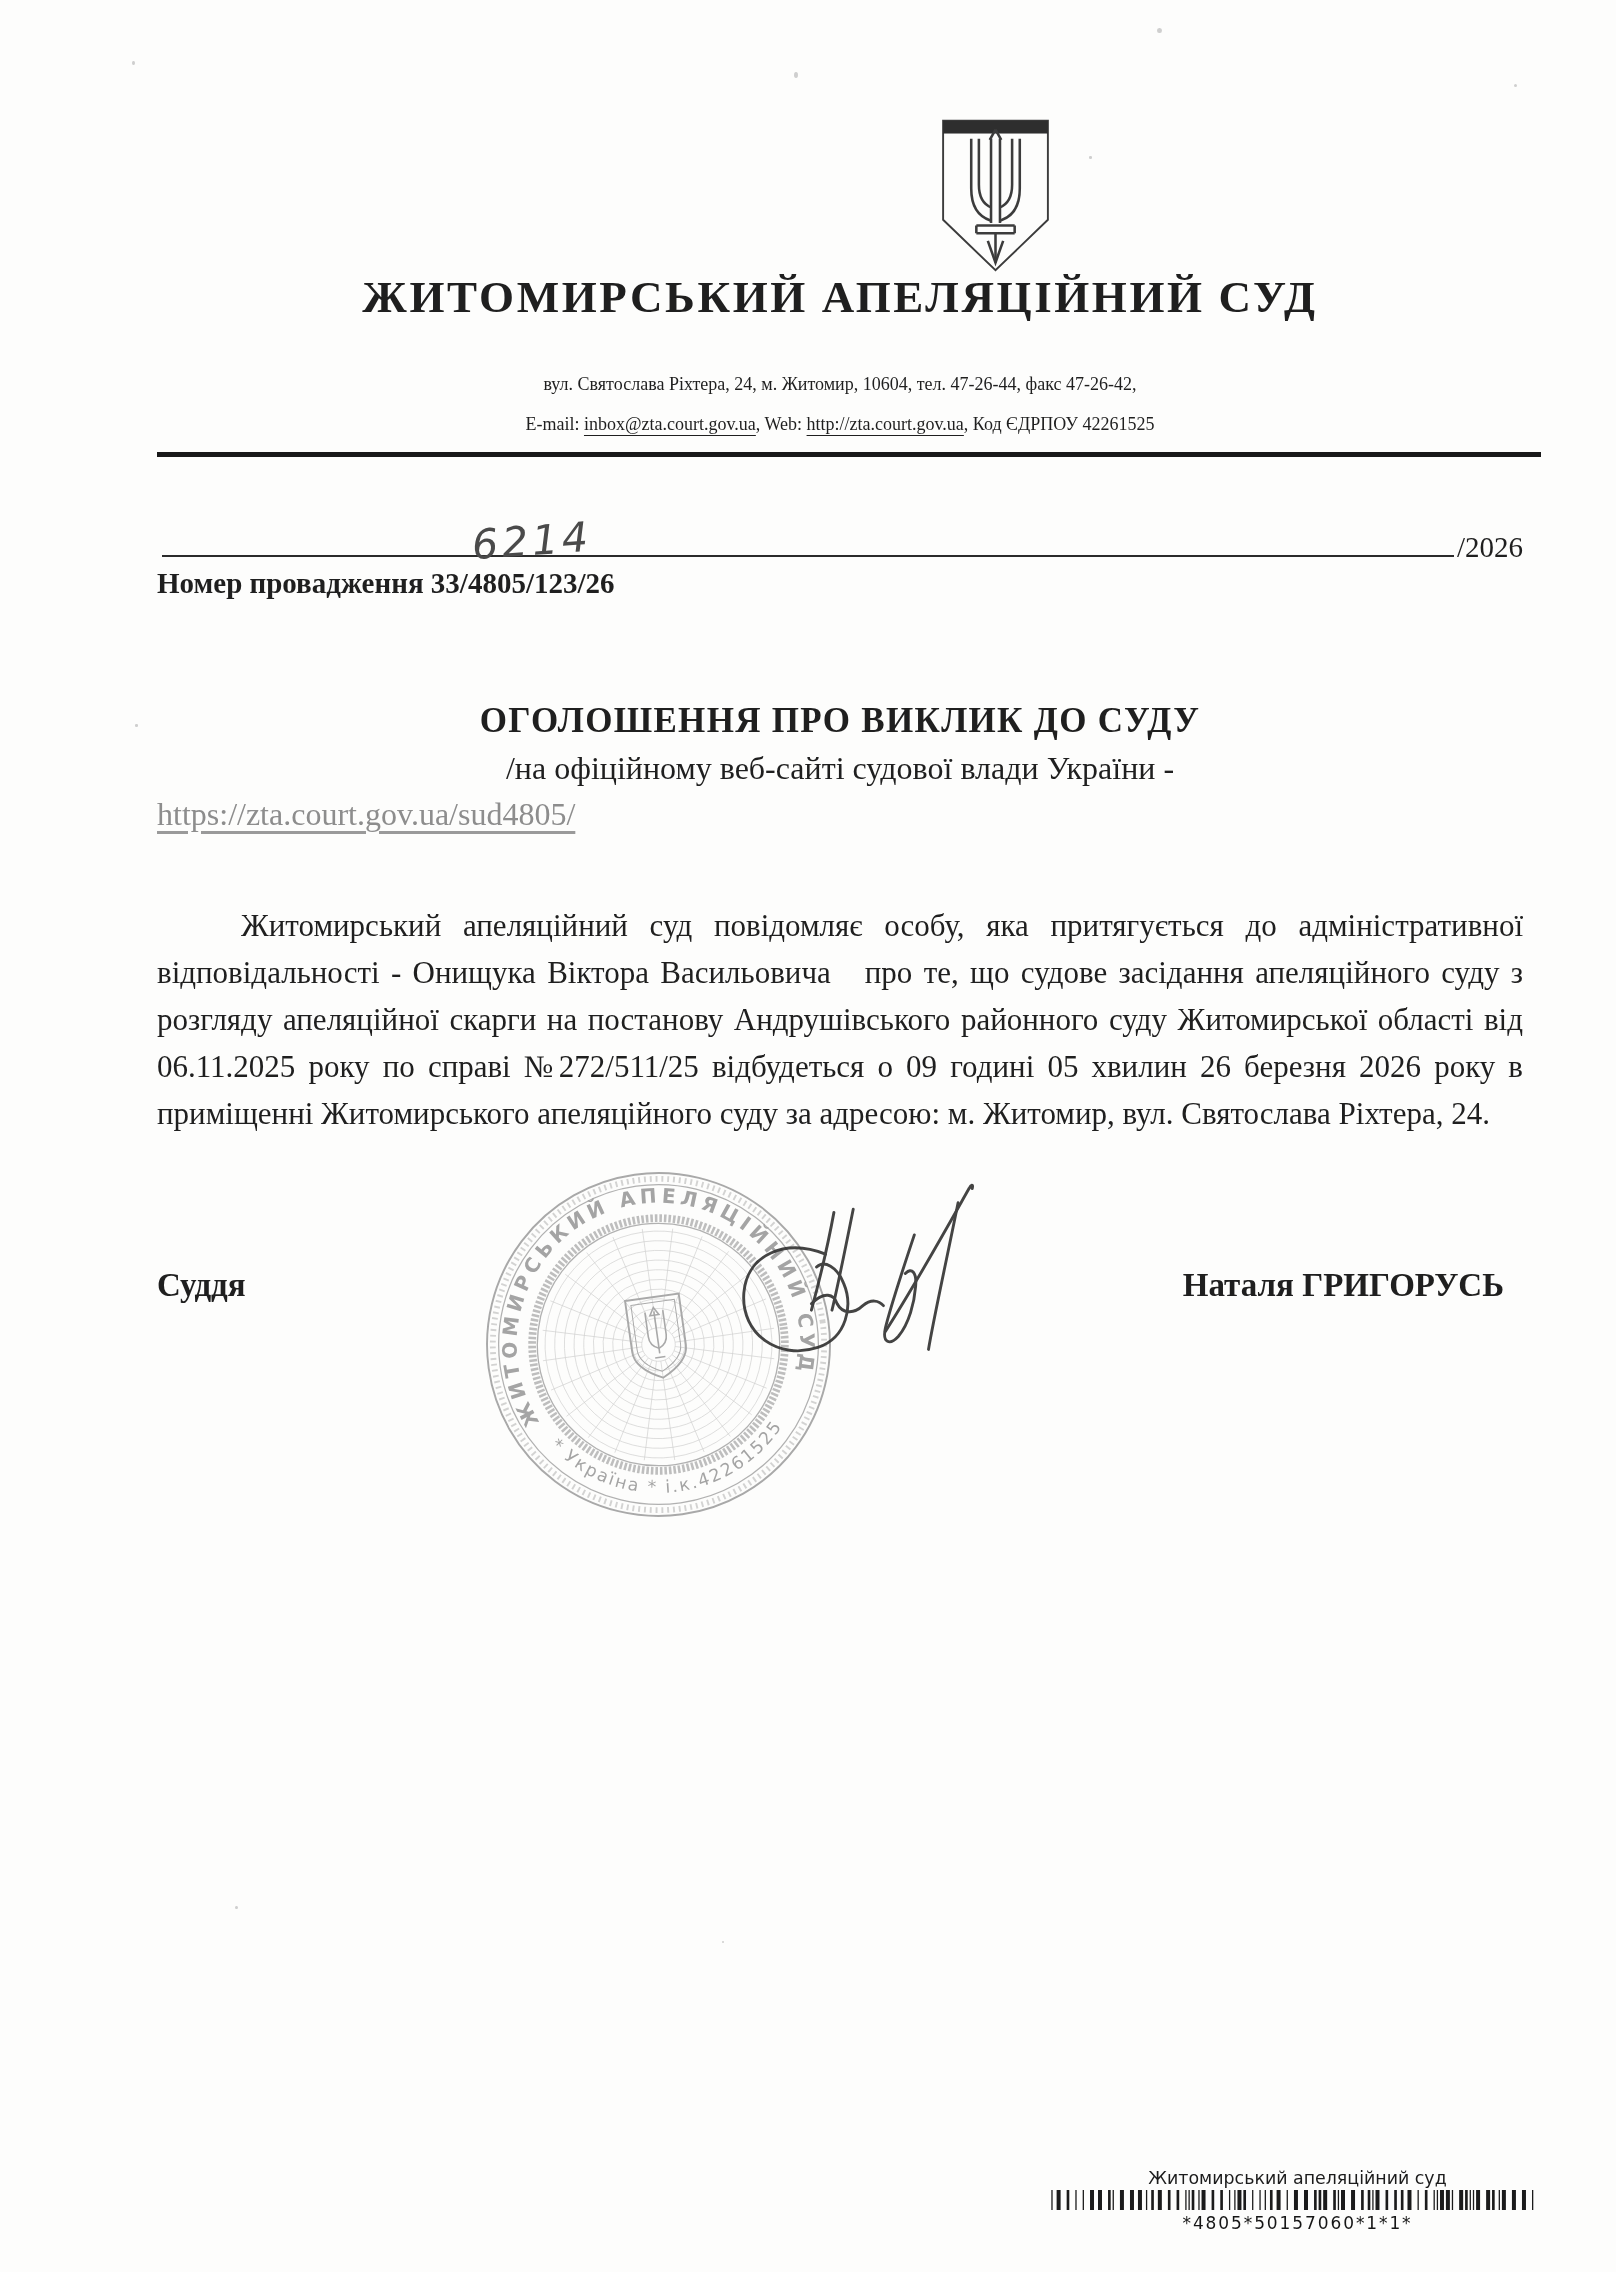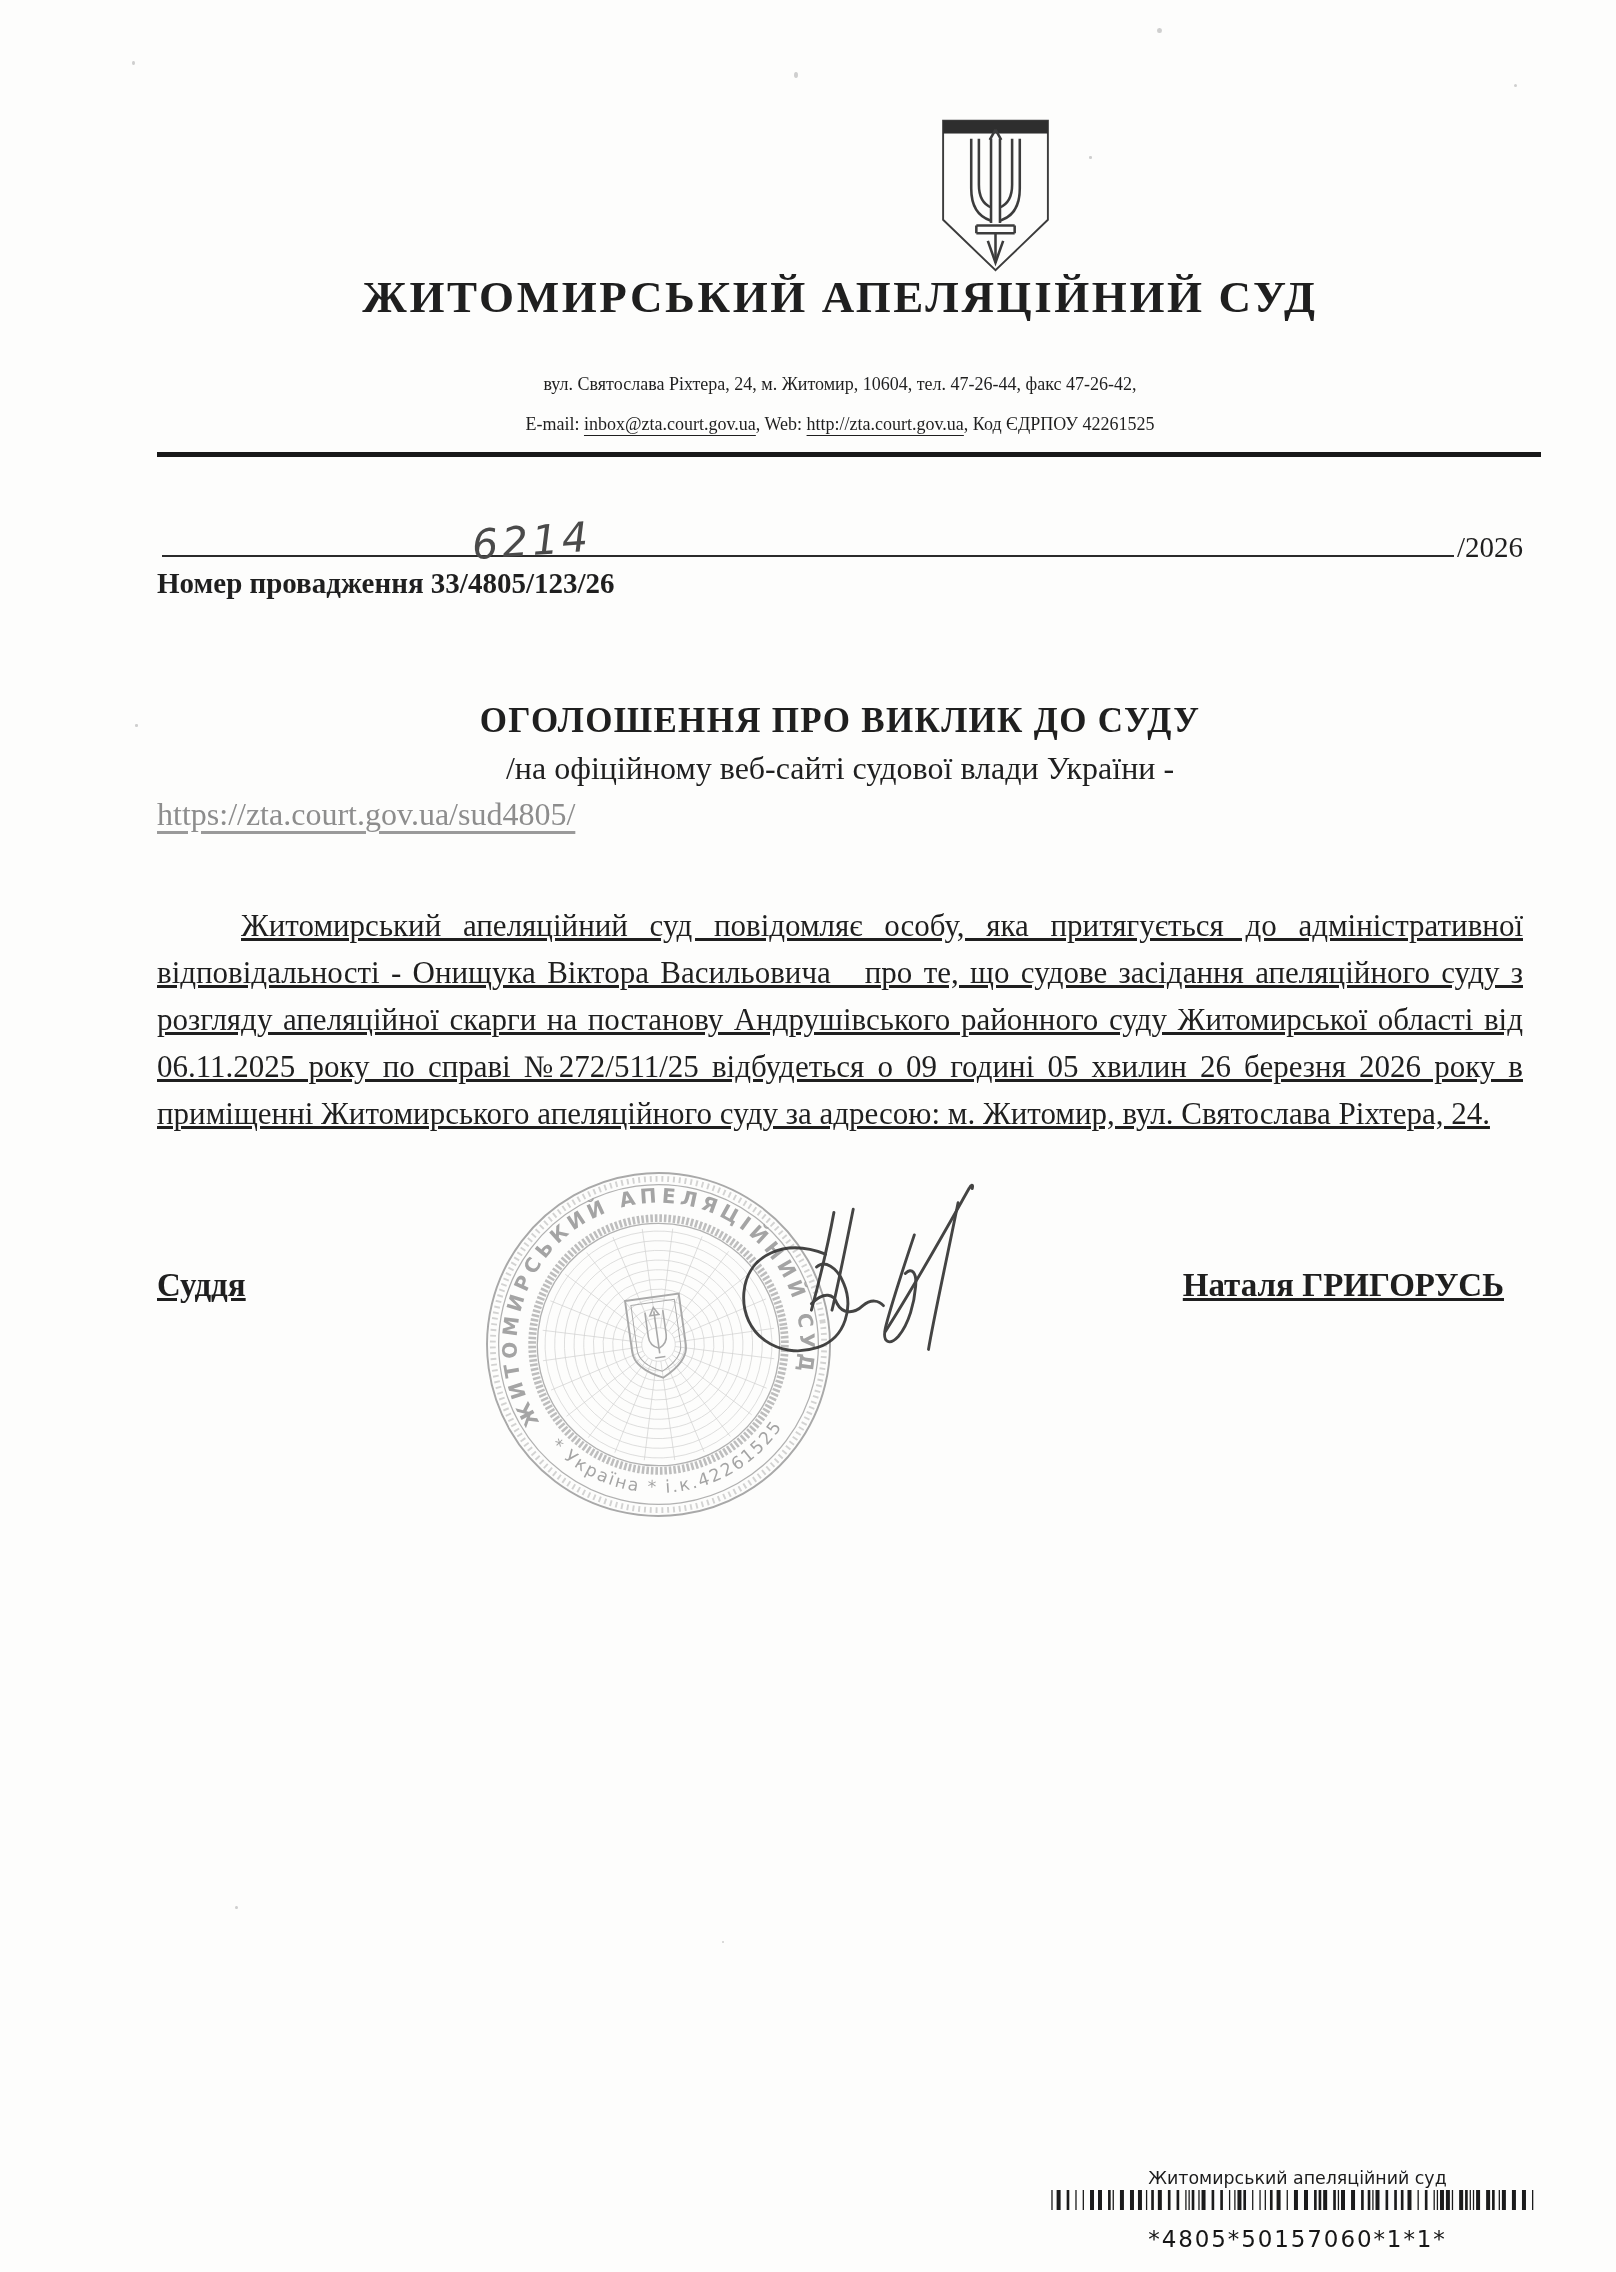--- a/index.html
+++ b/index.html
@@ -34,27 +34,27 @@
   .url-line{left:0;top:796px;width:100%;font-size:32px;}
   .url-line a{color:#8d8d8d;text-decoration:underline;text-underline-offset:5.8px;text-decoration-color:#9a9a9a;}
   .body-par{left:0;top:871px;width:1366px;font-size:31px;line-height:47px;
     text-align:justify;text-indent:84px;}
 
   
   .sign-row{left:0;top:1267px;width:1347px;display:flex;justify-content:space-between;
     font-size:33px;font-weight:bold;gap:41px;}
   .seal{left:321px;top:1164px;width:361px;height:361px;transform:rotate(-8deg);opacity:.82;z-index:1;}
   .autograph{left:564px;top:1177px;width:258px;height:193px;z-index:3;}
-  .z2{z-index:2;text-decoration:underline;}
+  .z2{z-index:2;}
 
   
   .barcode-block{left:1049px;top:2168px;width:497px;text-align:center;font-family:"DejaVu Sans",sans-serif;}
   .bc-label{font-size:17.4px;color:#1c1c1c;white-space:nowrap;}
   .bc-bars{margin-top:1.9px;height:20.6px;}
-  .bc-code{font-size:23px;letter-spacing:1.9px;color:#161616;margin-top:16px;}
+  .bc-code{font-size:17px;letter-spacing:1.9px;color:#161616;margin-top:3px;}
 
   .speck{position:absolute;background:#5a5a5a;border-radius:50%;opacity:.28;}
 </style>
 </head>
 <body>
 
 <div class="page">
 
   <div class="speck" style="left:132px;top:61px;width:2.6px;height:3.9px;"></div>
   <div class="speck" style="left:794px;top:72px;width:3.9px;height:5.8px;"></div>

